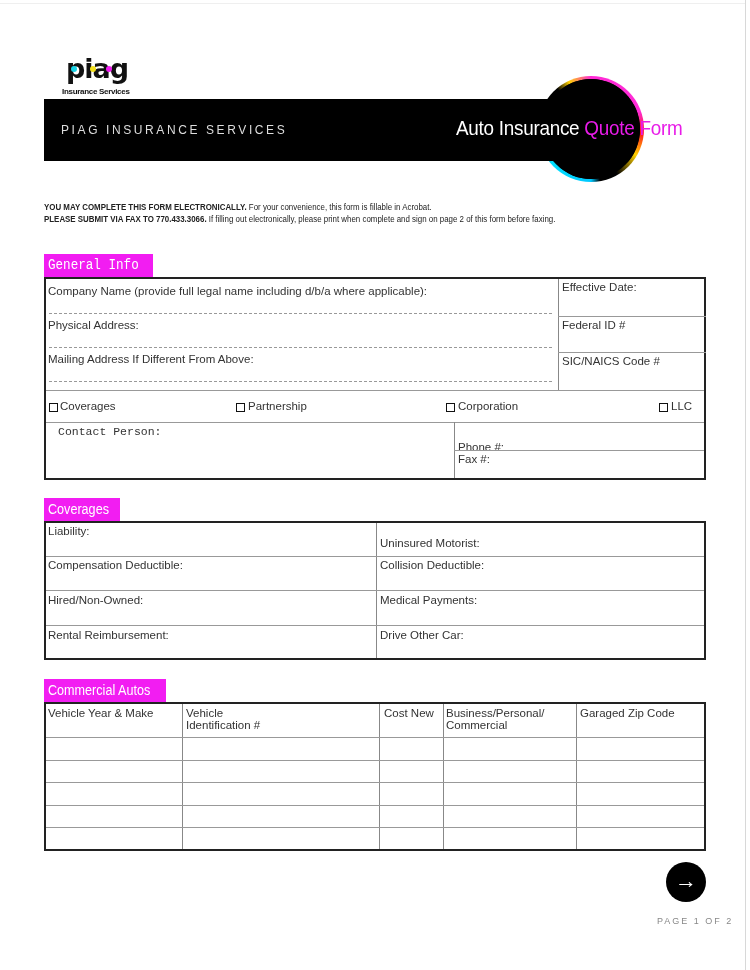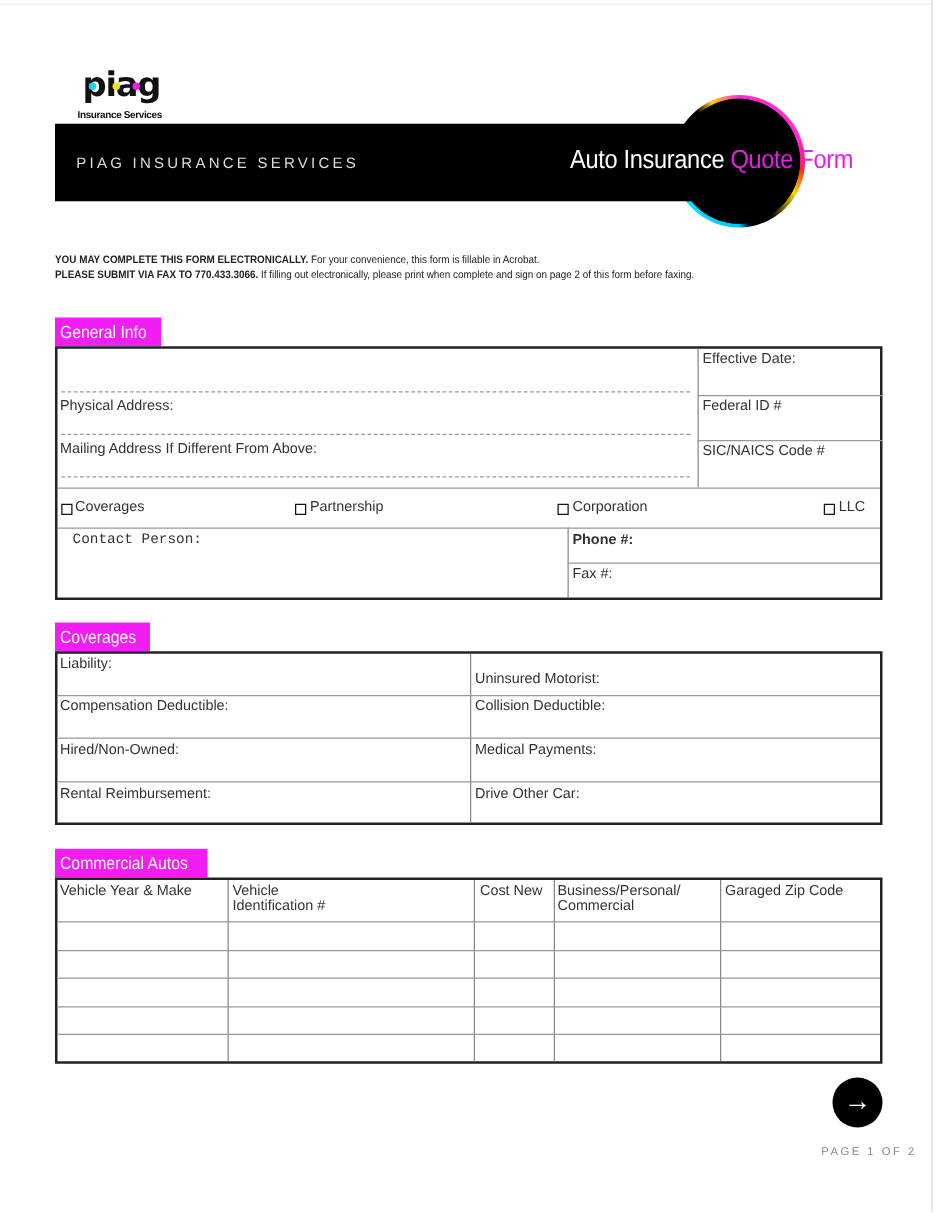--- a/index.html
+++ b/index.html
@@ -70,22 +70,23 @@
 <div class="banner-title">
   <span>Auto Insurance</span>
   <span class="hl">Quote Form</span>
 </div>
 
 <div class="notice">
   <div><b>YOU MAY COMPLETE THIS FORM ELECTRONICALLY.</b><span> For your convenience, this form is fillable in Acrobat.</span></div>
   <div><b>PLEASE SUBMIT VIA FAX TO 770.433.3066.</b><span> If filling out electronically, please print when complete and sign on page 2 of this form before faxing.</span></div>
 </div>
 
-<div class="sec-tab" style="top:254px;"><span>General Info</span></div>
+<div class="sec-tab" style="top:254px;font-family:Liberation Mono, monospace;"><span>General Info</span></div>
 <div class="box" style="left:44px;top:277px;width:662px;height:203px;">
+  <div class="lbl" style="left:2px;top:6px;">Company Name (provide full legal name including d/b/a where applicable):</div>
   <div class="dash" style="left:3px;top:34px;width:503px;"></div>
   <div class="lbl" style="left:2px;top:40px;">Physical Address:</div>
   <div class="dash" style="left:3px;top:68px;width:503px;"></div>
   <div class="lbl" style="left:2px;top:74px;">Mailing Address If Different From Above:</div>
   <div class="dash" style="left:3px;top:102px;width:503px;"></div>
 
   <div class="vline" style="left:512px;top:0;height:111px;"></div>
   <div class="lbl" style="left:516px;top:2px;">Effective Date:</div>
   <div class="hline" style="left:512px;top:37px;width:148px;"></div>
   <div class="lbl" style="left:516px;top:40px;">Federal ID #</div>
@@ -98,21 +99,21 @@
   <div class="cb" style="left:190px;top:124px;"></div>
   <div class="lbl" style="left:202px;top:121px;">Partnership</div>
   <div class="cb" style="left:400px;top:124px;"></div>
   <div class="lbl" style="left:412px;top:121px;">Corporation</div>
   <div class="cb" style="left:613px;top:124px;"></div>
   <div class="lbl" style="left:625px;top:121px;text-align:center;">LLC</div>
 
   <div class="hline" style="left:0;top:143px;width:658px;"></div>
   <div class="lbl" style="left:12px;top:146px;font-family:Liberation Mono, monospace;">Contact Person:</div>
   <div class="vline" style="left:408px;top:143px;height:56px;"></div>
-  <div class="lbl" style="left:412px;top:147px;font-weight:bold;">Phone #:</div>
+  <div class="lbl" style="left:412px;top:162px;">Phone #:</div>
   <div class="hline" style="left:408px;top:171px;width:250px;"></div>
   <div class="lbl" style="left:412px;top:174px;">Fax #:</div>
 </div>
 
 <div class="sec-tab" style="top:498px;"><span>Coverages</span></div>
 <div class="box" style="left:44px;top:521px;width:662px;height:139px;">
   <div class="vline" style="left:330px;top:0;height:135px;"></div>
   <div class="hline" style="left:0;top:33px;width:658px;"></div>
   <div class="hline" style="left:0;top:67px;width:658px;"></div>
   <div class="hline" style="left:0;top:102px;width:658px;"></div>

